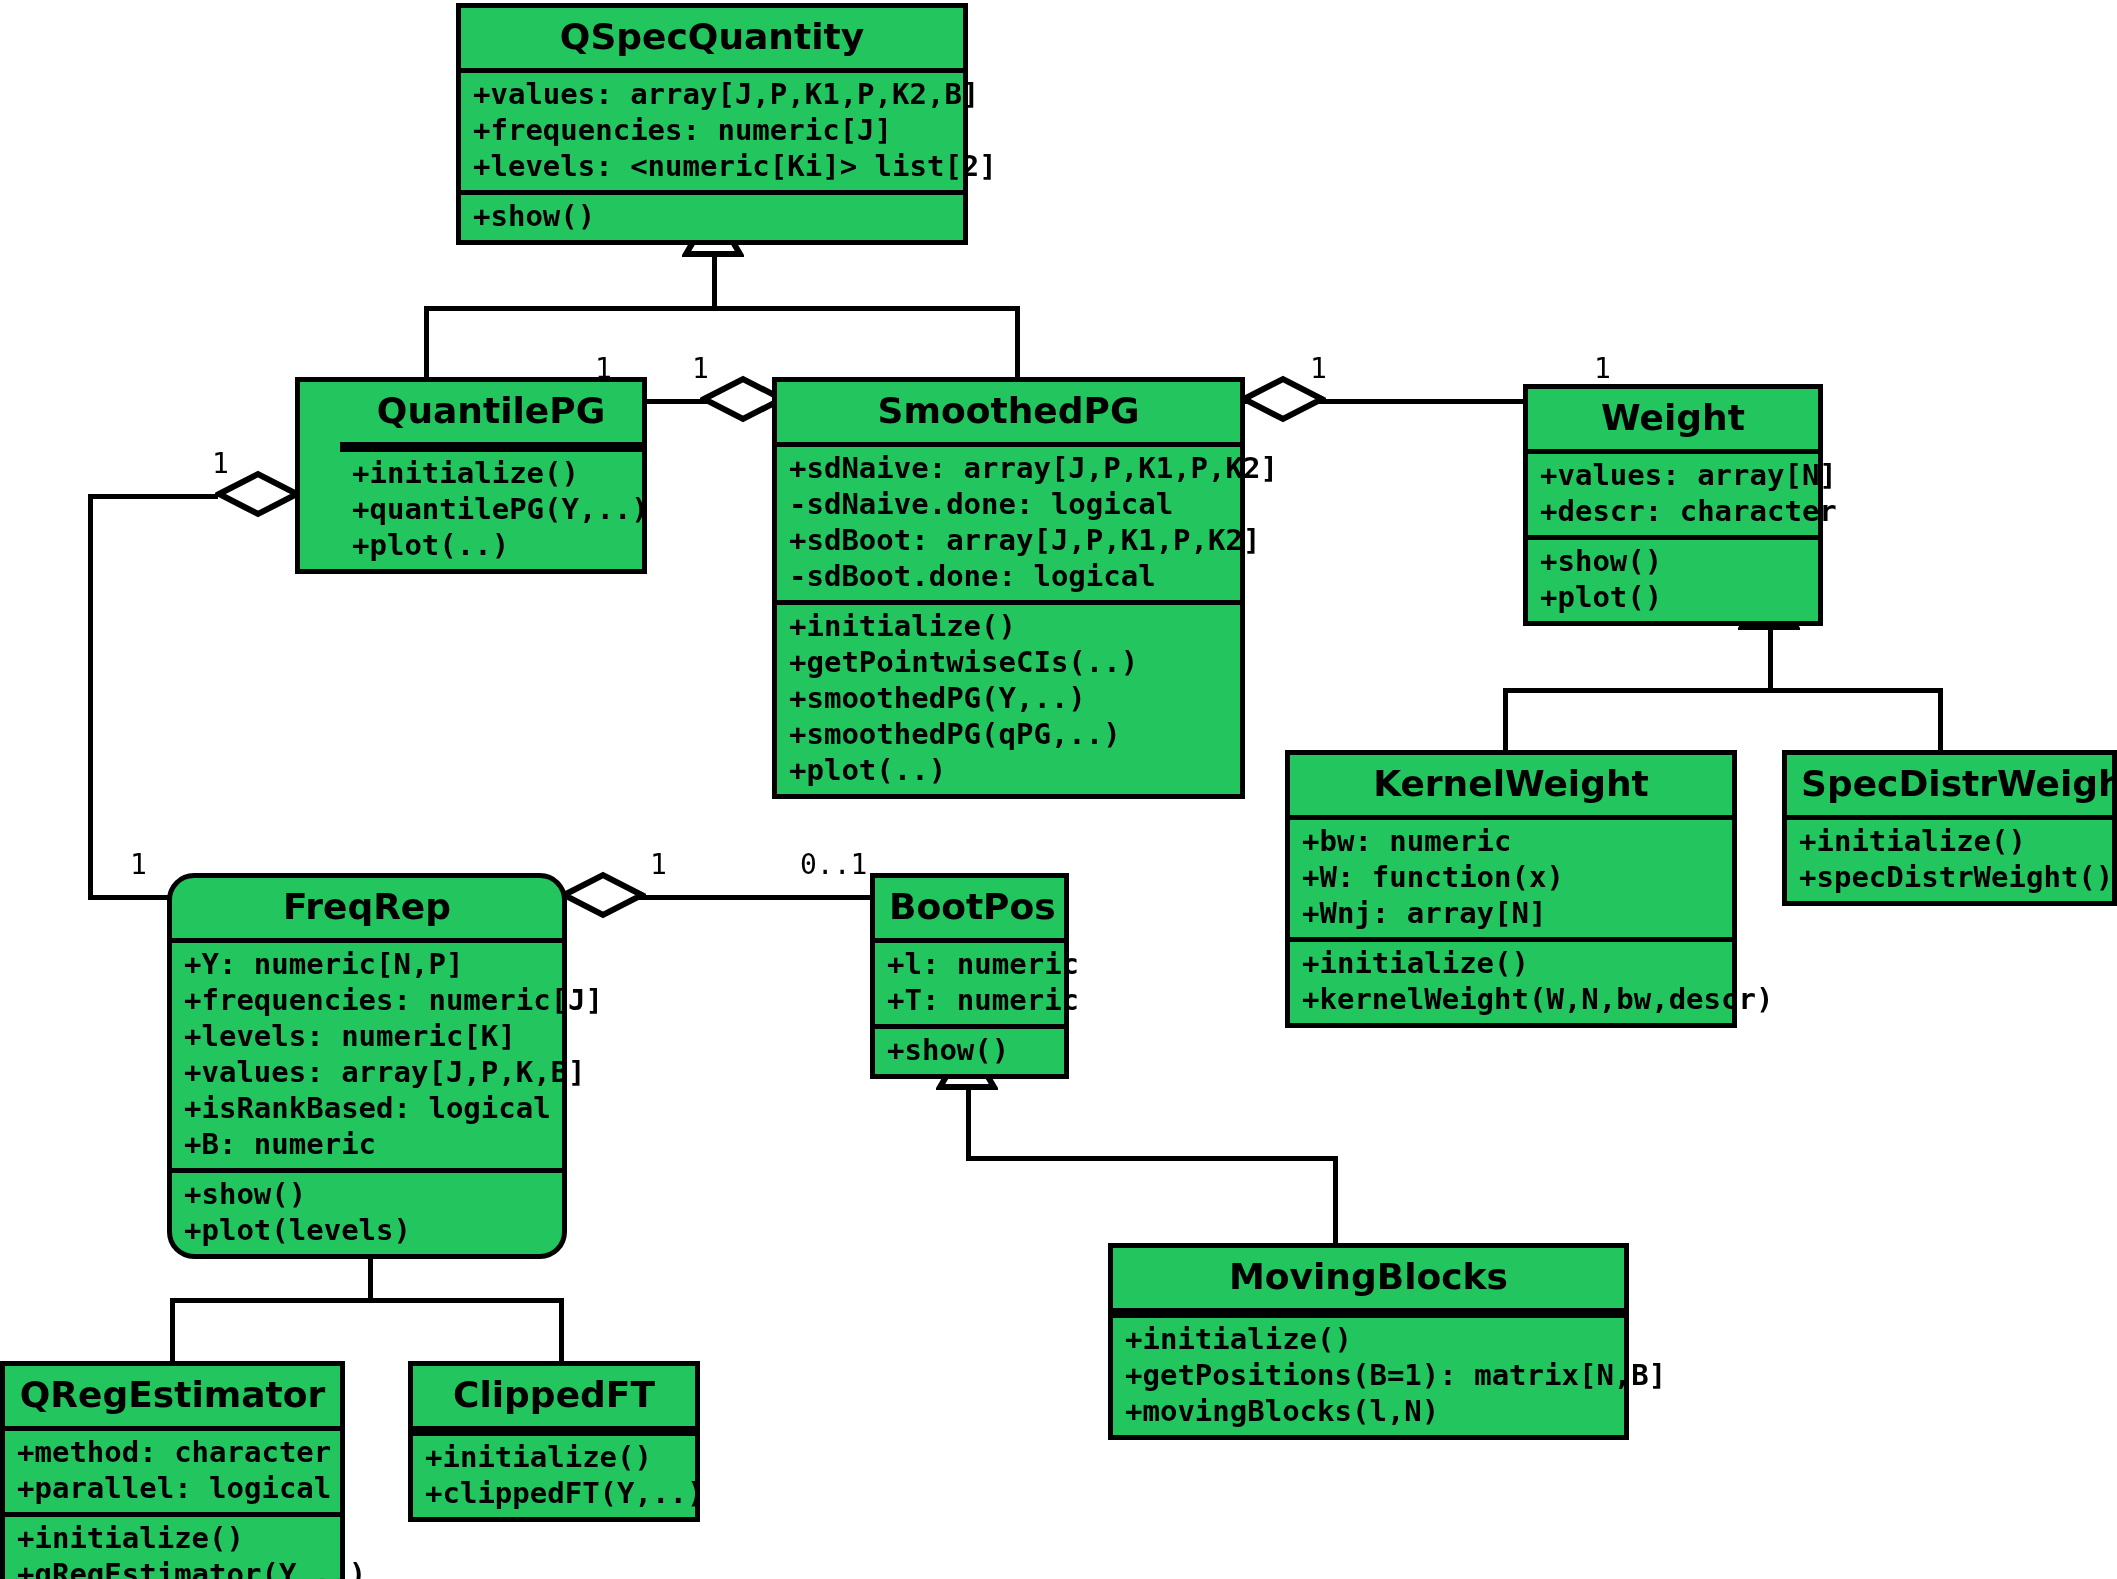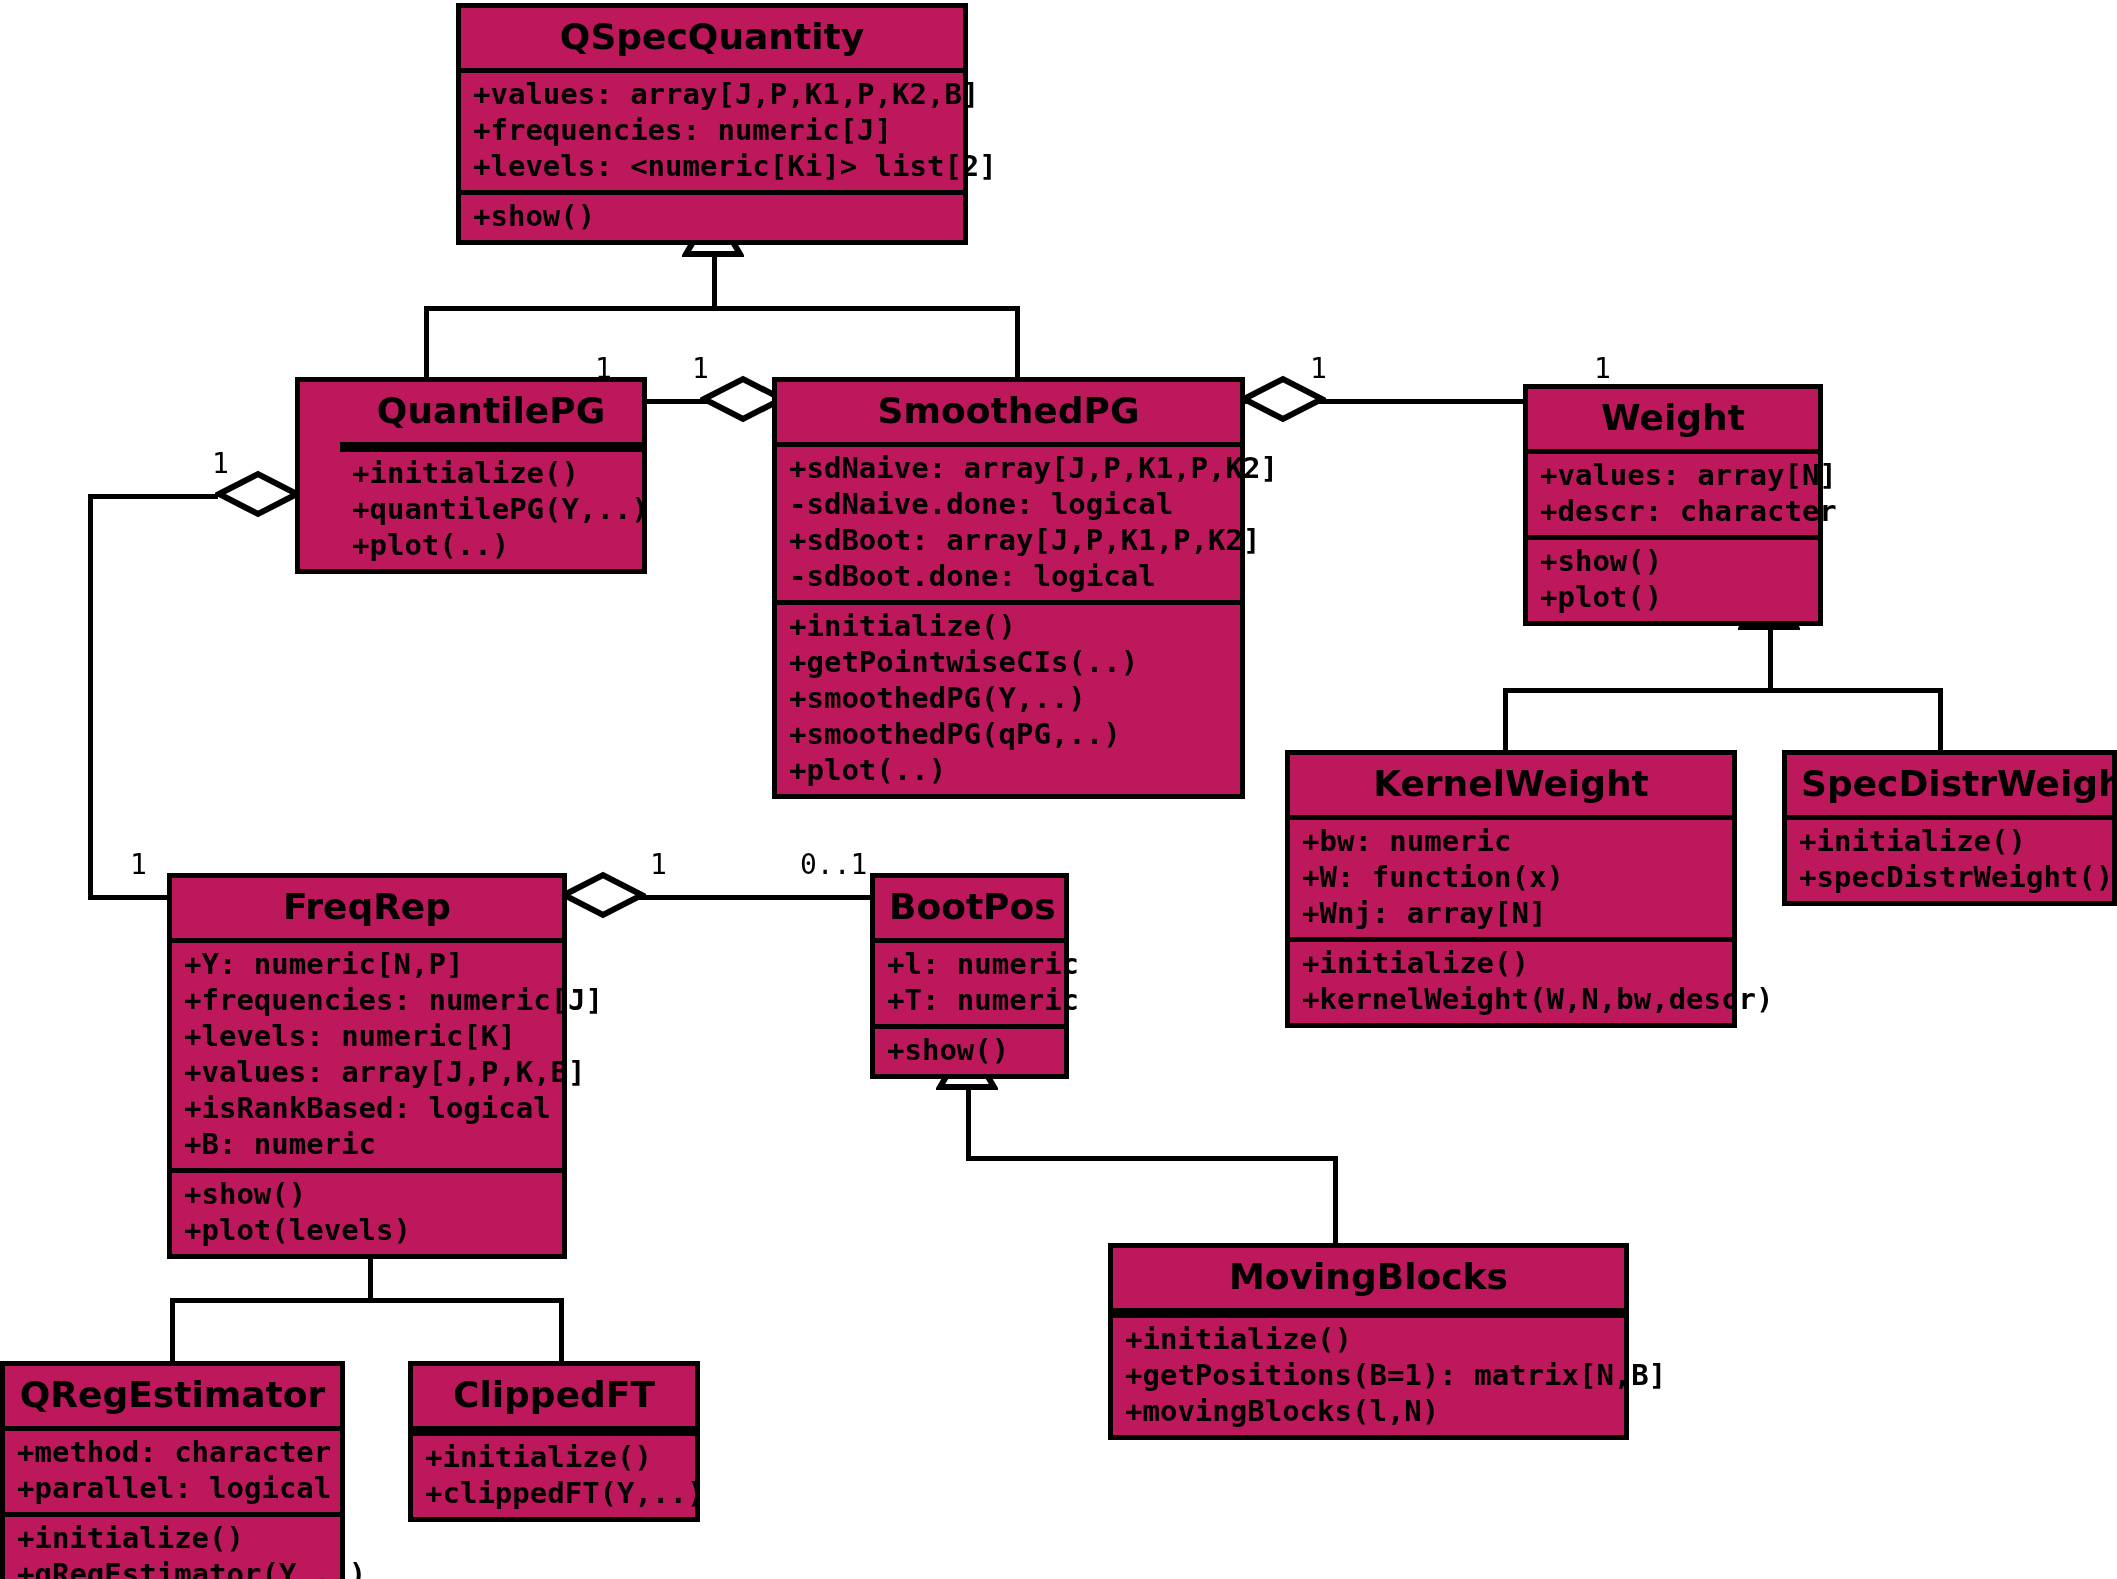--- a/index.html
+++ b/index.html
@@ -13,21 +13,21 @@
     width:2117px;
     height:1579px;
     background:#ffffff;
     overflow:hidden;
   }
   
   .umlbox{
     position:absolute;
     box-sizing:border-box;
     border:5px solid #000;
-    background:#be185d;
+    background:#22c55e;
     z-index:5;
   }
   .uml-name{
     text-align:center;
     font-family:"DejaVu Sans","Liberation Sans",sans-serif;
     font-weight:bold;
     font-size:36px;
     line-height:1.0;
     padding:11px 14px 13px 14px;
     white-space:nowrap;
@@ -221,21 +221,21 @@
   <div class="umlbox" style="left:1782px;top:750px;width:335px;">
     <div class="uml-name">SpecDistrWeight</div>
     <div class="divider"></div>
     <div class="compartment empty"></div>
     <div class="compartment">
       <div class="member">+initialize()</div>
       <div class="member">+specDistrWeight()</div>
     </div>
   </div>
 
-  <div class="umlbox" style="left:167px;top:873px;width:400px;">
+  <div class="umlbox" style="left:167px;top:873px;width:400px;border-radius:27px;">
     <div class="uml-name">FreqRep</div>
     <div class="divider"></div>
     <div class="compartment">
       <div class="member">+Y: numeric[N,P]</div>
       <div class="member">+frequencies: numeric[J]</div>
       <div class="member">+levels: numeric[K]</div>
       <div class="member">+values: array[J,P,K,B]</div>
       <div class="member">+isRankBased: logical</div>
       <div class="member">+B: numeric</div>
     </div>

